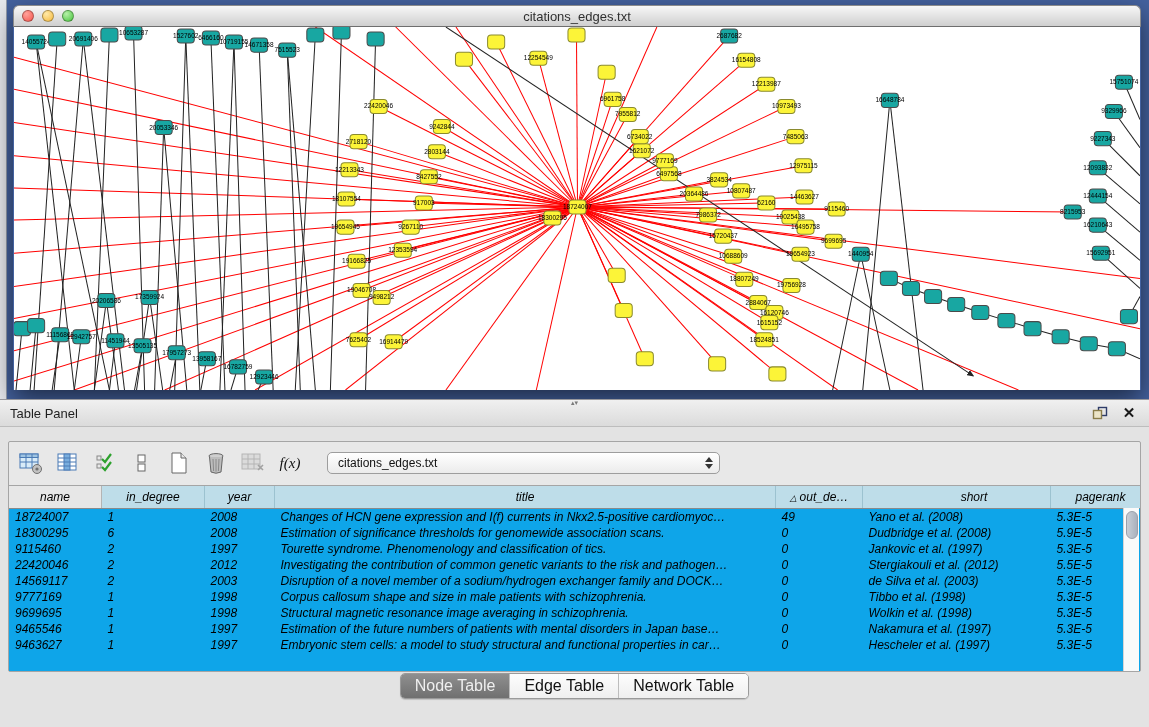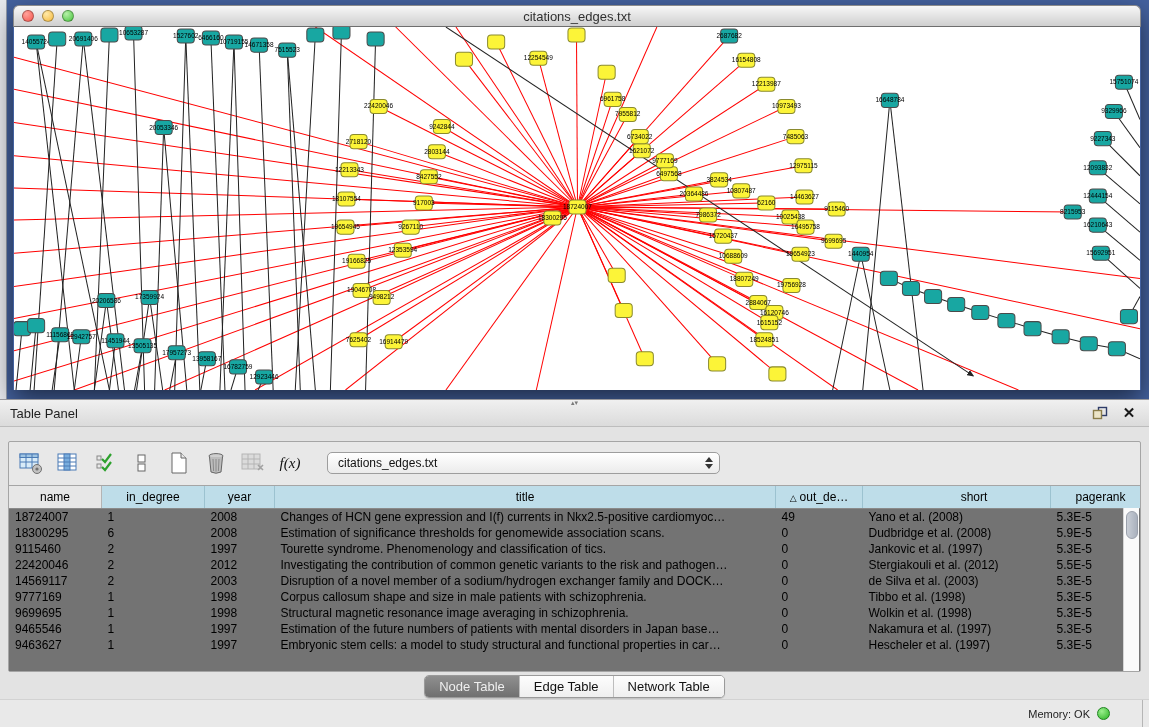--- a/index.html
+++ b/index.html
@@ -38,35 +38,35 @@
   #fx-label{font-family:"Liberation Serif",serif;font-style:italic;font-weight:normal;font-size:15px;color:#111;}
   #table-select{margin-left:14px;width:393px;height:22px;background:linear-gradient(#ffffff,#ebebeb);
                 border:1px solid #9d9d9d;border-radius:5px;display:flex;align-items:center;padding:0 6px 0 10px;
                 font-size:12px;color:#111;cursor:pointer;box-sizing:border-box;}
   #table-select .val{flex:1;}
   .updown{display:flex;flex-direction:column;gap:2px;}
   .updown i{width:0;height:0;border-left:4px solid transparent;border-right:4px solid transparent;display:block;}
   .updown .up{border-bottom:5px solid #333;}
   .updown .dn{border-top:5px solid #333;}
 
-  #tablewrap{position:absolute;left:0;right:0;top:43px;bottom:0;background:#737373;border-top:1px solid #a5a5a5;overflow:hidden;}
+  #tablewrap{position:absolute;left:0;right:0;top:43px;bottom:0;background:#0ea5e9;border-top:1px solid #a5a5a5;overflow:hidden;font-style:italic;}
   table{border-collapse:collapse;table-layout:fixed;width:1115px;font-size:12px;color:#000;}
   thead th{height:20px;font-weight:normal;font-size:12px;background:#bedde9;border-right:1px solid #9cc2d0;
            border-bottom:1px solid #8a8a8a;text-align:center;overflow:hidden;white-space:nowrap;}
   thead th.first{background:#e7e7e7;border-right:1px solid #b4b4b4;}
   thead th .tri{font-size:9px;margin-right:3px;}
   tbody td{height:16px;padding:0 2px 0 6px;white-space:nowrap;overflow:hidden;text-overflow:clip;}
   #vscroll{position:absolute;right:1px;top:22px;width:15px;height:163px;background:#fafafa;border-left:1px solid #d5d5d5;}
   #vthumb{position:absolute;left:2px;top:3px;width:10px;height:26px;border-radius:6px;
           background:linear-gradient(90deg,#c9ced6,#aab1bd);border:1px solid #9aa0ab;}
 
   #tabsrow{position:absolute;left:0;right:0;bottom:27px;height:28px;display:flex;align-items:center;justify-content:center;}
   #seg{display:flex;border:1px solid #9a9a9a;border-radius:5px;overflow:hidden;background:#fdfdfd;
        box-shadow:0 1px 1px rgba(0,0,0,.15);}
-  .seg-btn{padding:3px 14px;font-size:13px;color:#111;background:linear-gradient(#fdfdfd,#efefef);
+  .seg-btn{padding:3px 14px;font-size:16px;color:#111;background:linear-gradient(#fdfdfd,#efefef);
            border-right:1px solid #bdbdbd;cursor:pointer;white-space:nowrap;}
   .seg-btn:last-child{border-right:none;}
   .seg-btn.sel{background:linear-gradient(#8f8f8f,#707070);color:#efefef;}
 
   #statusbar{position:absolute;left:0;right:0;bottom:0;height:27px;background:#e9e9e9;border-top:1px solid #d2d2d2;
              display:flex;align-items:center;justify-content:flex-end;font-size:11px;color:#222;}
   #statusbar .divider{width:1px;height:100%;background:#b5b5b5;margin-left:10px;margin-right:6px;}
   #mem-dot{width:13px;height:13px;border-radius:50%;margin-left:7px;margin-right:22px;
            background:radial-gradient(circle at 35% 30%,#9bef8e,#2bb324);border:1px solid #1d831d;box-sizing:border-box;}
 </style>
@@ -836,18 +836,13 @@
   </div>
 
   <div id="tabsrow">
     <div id="seg">
         <span class="seg-btn sel">Node Table</span>
         <span class="seg-btn">Edge Table</span>
         <span class="seg-btn">Network Table</span>
       </div>
   </div>
 
-  <div id="statusbar">
-    <span>Memory: OK</span>
-    <span id="mem-dot"></span>
-    <span class="divider"></span>
-  </div>
 </div>
 
 </body></html>

